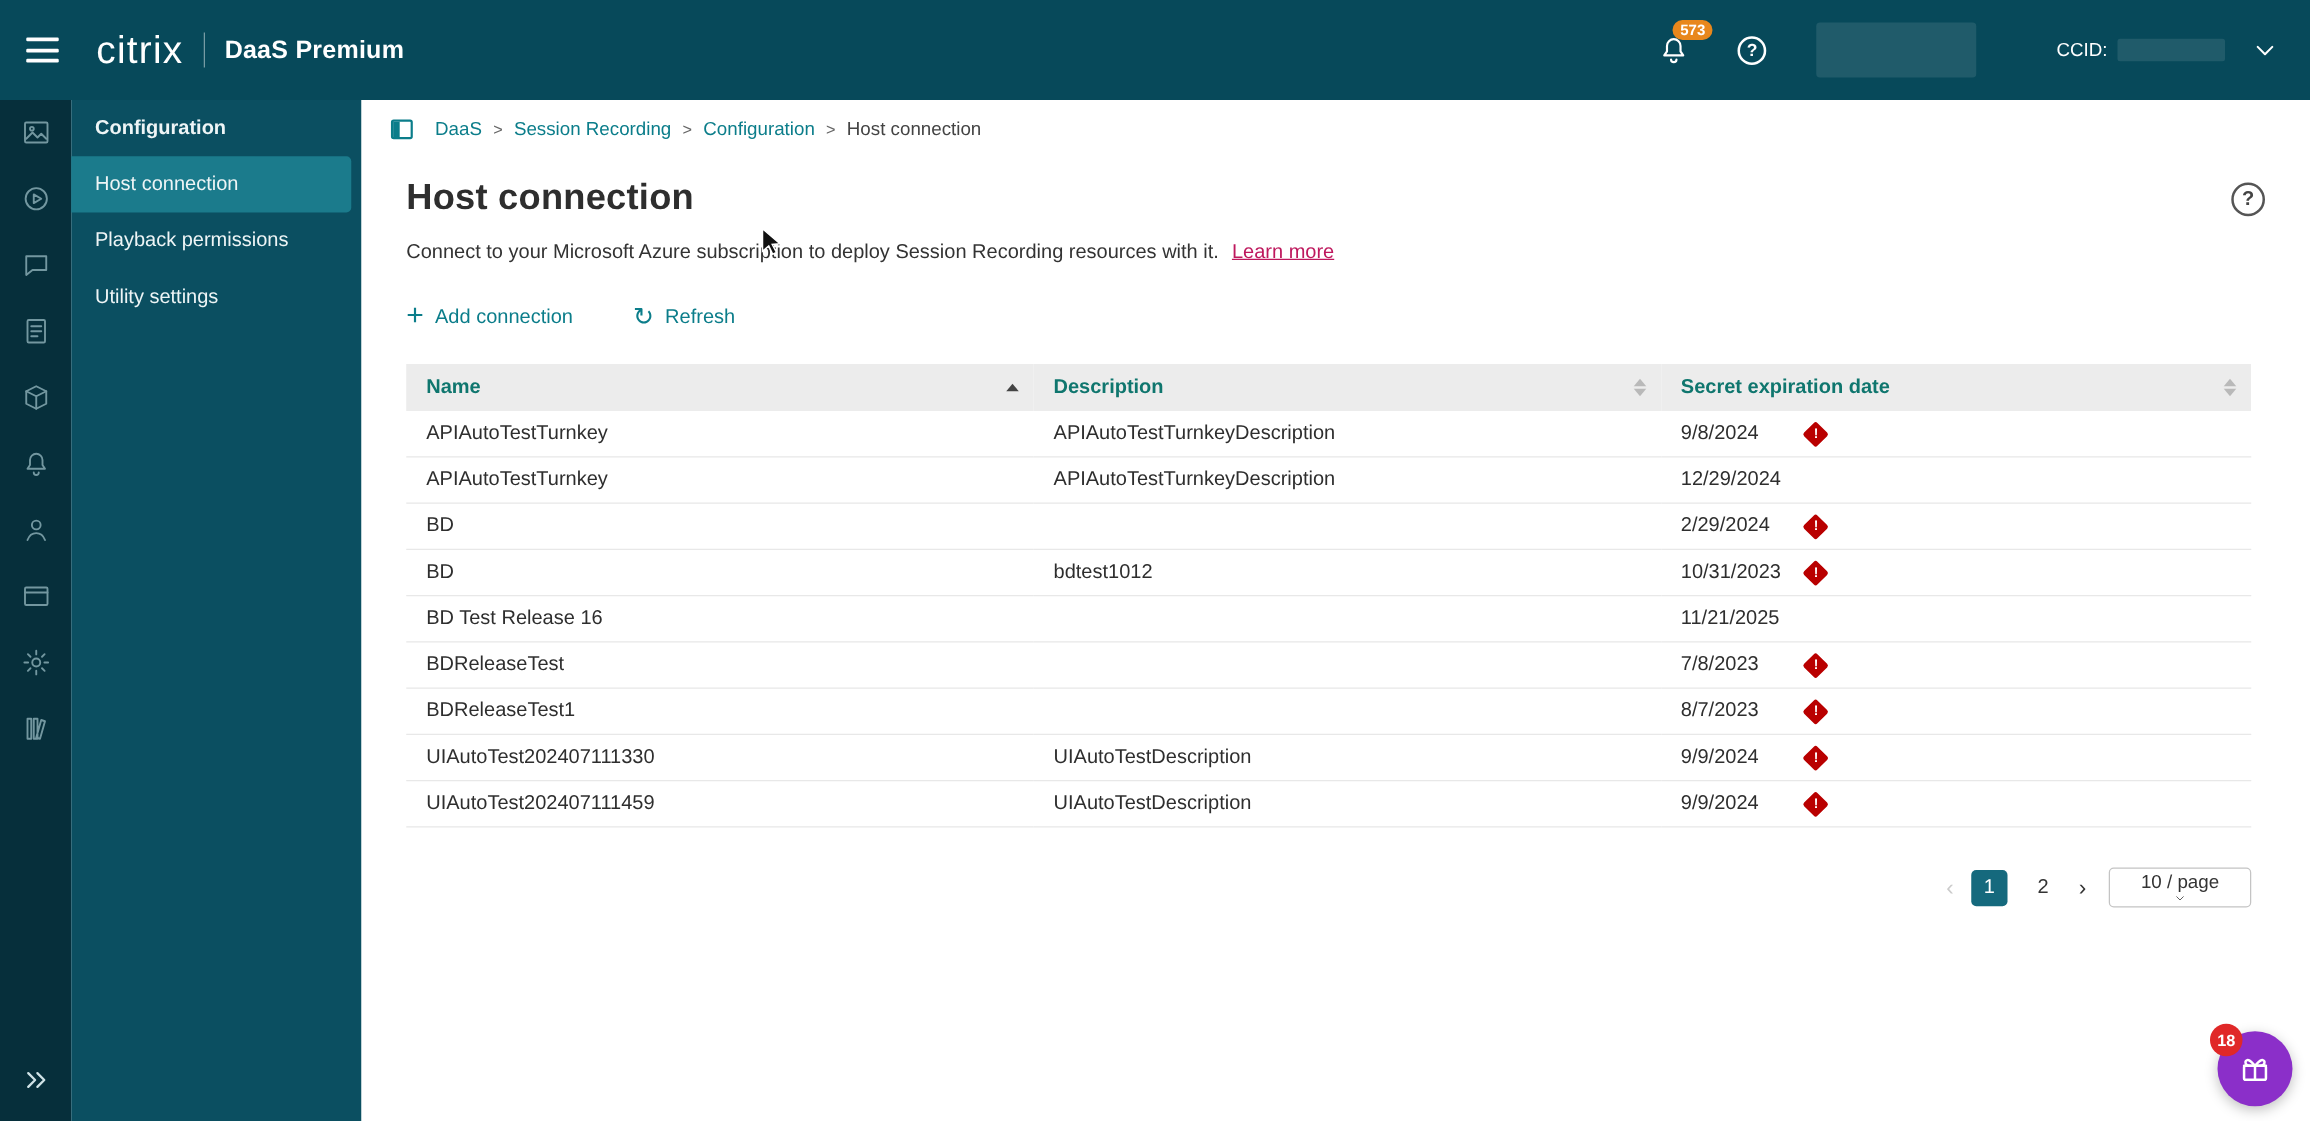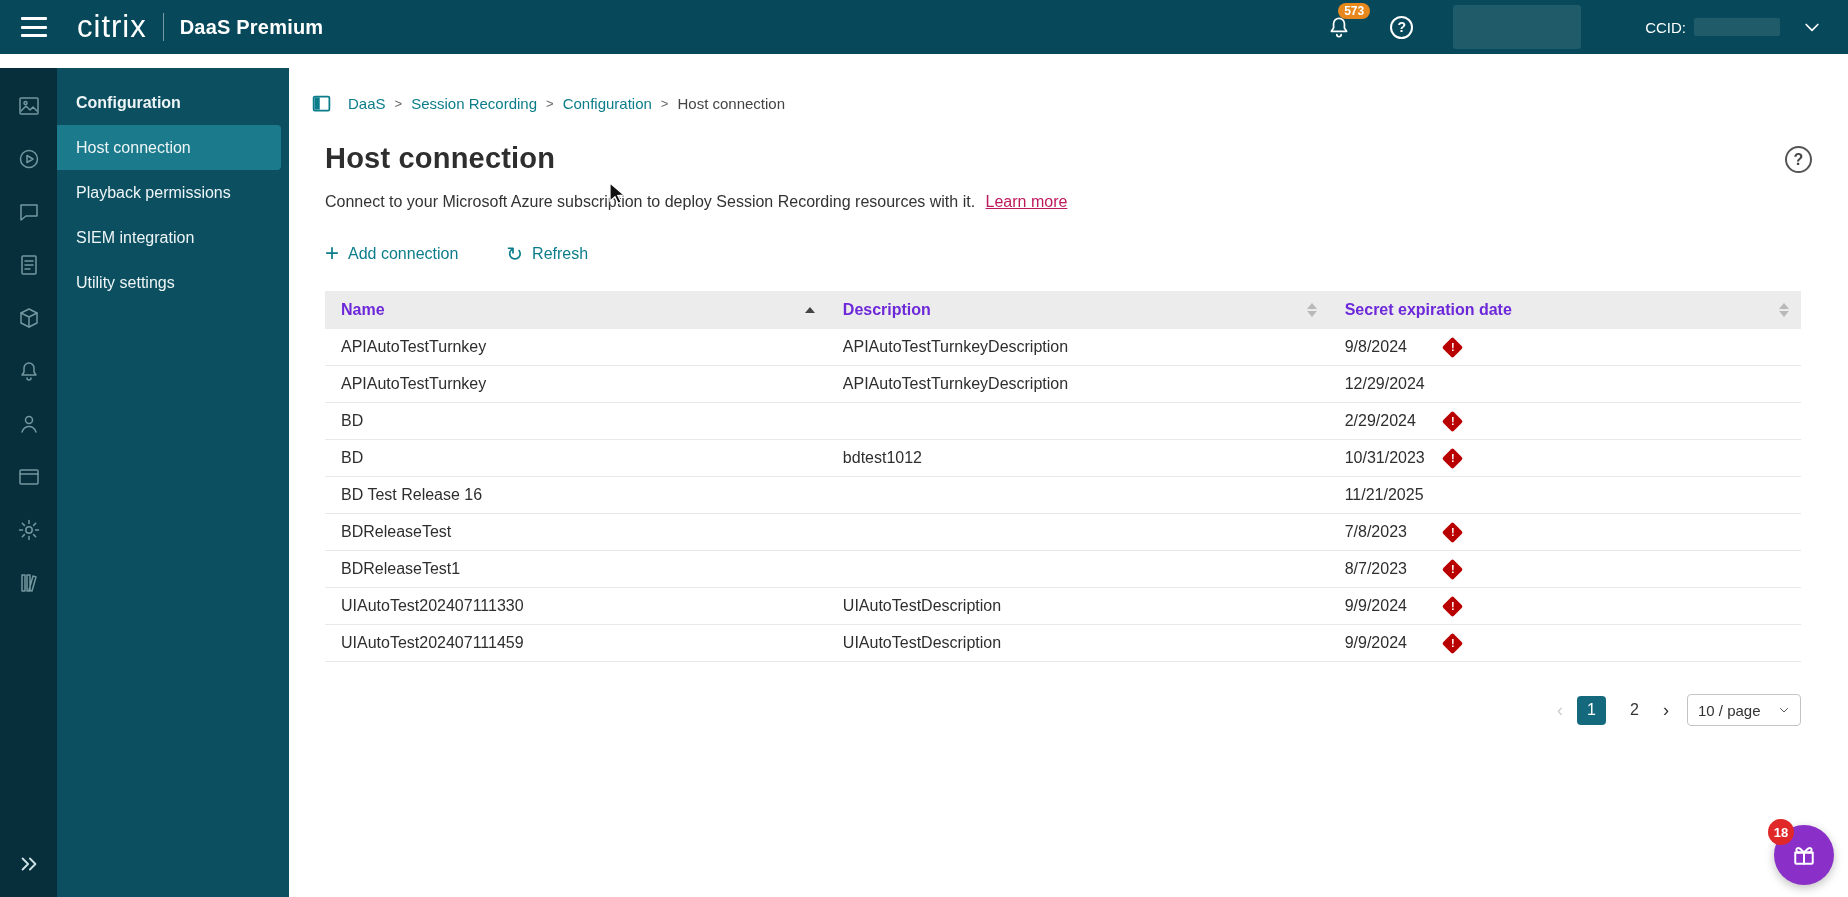--- a/index.html
+++ b/index.html
@@ -3,21 +3,21 @@
 <meta charset="utf-8">
 <style>
   * { box-sizing: border-box; margin: 0; padding: 0; }
   html,body { width:1848px; height:897px; }
   body {
     font-family: "Liberation Sans", sans-serif;
     background:#fff; color:#333; overflow:hidden; position:relative;
   }
   
   .topbar{
-    position:absolute; top:0; left:0; width:1848px; height:54px;
+    position:absolute; top:0; left:0; width:1848px; height:80px;
     background:#07495a; display:flex; align-items:center; color:#fff; z-index:30;
   }
   .hamburger{ width:26px; height:20px; margin-left:21px; display:flex; flex-direction:column; justify-content:space-between; cursor:pointer; background:none; border:none; }
   .hamburger span{ display:block; height:3px; background:#fff; border-radius:1px; }
   .brand{ font-size:31px; letter-spacing:1px; margin-left:30px; font-weight:400; color:#fff; }
   .brand-divider{ width:1px; height:28px; background:rgba(255,255,255,.45); margin:0 16px; }
   .product{ font-size:20px; font-weight:bold; letter-spacing:.2px; }
   .top-spacer{ flex:1; }
   .bell-wrap{ position:relative; width:26px; height:26px; cursor:pointer; }
   .badge-count{
@@ -71,21 +71,21 @@
   .toolbar{ display:flex; align-items:center; gap:48px; margin:32px 36px 0; }
   .tool-link{ display:flex; align-items:center; gap:9px; color:#0b7d8a; font-size:16px; cursor:pointer; background:none; border:none; font-family:inherit; }
   .plus-glyph{ font-size:24px; line-height:1; font-weight:400; margin-top:-2px; }
   .refresh-glyph{ font-size:20px; line-height:1; }
   
   .table-wrap{ margin:26px 47px 0 36px; }
   table{ width:100%; border-collapse:collapse; table-layout:fixed; }
   col.c-name{ width:34%; } col.c-desc{ width:34%; } col.c-date{ width:32%; }
   thead th{
     background:#ececec; height:38px; text-align:left; font-size:16px; font-weight:bold;
-    color:#6d28d9; padding:0 16px; position:relative; cursor:pointer;
+    color:#0f766e; padding:0 16px; position:relative; cursor:pointer;
   }
   .sort-box{ position:absolute; right:12px; top:50%; transform:translateY(-50%); display:flex; flex-direction:column; gap:2px; }
   .tri{ width:0; height:0; border-left:5px solid transparent; border-right:5px solid transparent; }
   .tri.up{ border-bottom:6px solid #444; }
   .tri.up.dim{ border-bottom-color:#b9b9b9; }
   .tri.down.dim{ border-top:6px solid #b9b9b9; }
   tbody td{
     height:36px; border-bottom:1px solid #e8e8e8; font-size:16px; color:#2e2e2e;
     padding:0 16px; white-space:nowrap; overflow:hidden; text-overflow:ellipsis;
   }
@@ -101,21 +101,21 @@
   .pg-arrow{ font-size:18px; cursor:pointer; color:#333; background:none; border:none; font-family:inherit; line-height:1; }
   .pg-arrow.disabled{ color:#cbcbcb; cursor:default; }
   .pg-num{
     min-width:29px; height:29px; display:flex; align-items:center; justify-content:center;
     font-size:16px; color:#333; cursor:pointer; border-radius:4px; background:none; border:none; font-family:inherit;
   }
   .pg-num.active{ background:#15697d; color:#fff; }
   .pg-size{
     width:114px; height:32px; border:1px solid #c4c4c4; border-radius:4px;
     display:flex; align-items:center; justify-content:space-between; padding:2px 10px;
-    font-size:15px; color:#333; cursor:pointer; margin-left:4px; background:#fff;
+    font-size:15px; color:#333; cursor:pointer; margin-left:4px; background:#fff;flex-direction:column;
   }
   .pg-size svg{ width:12px; height:12px; stroke:#555; stroke-width:2; fill:none; stroke-linecap:round; }
   
   .assist-btn{
     position:absolute; right:14px; bottom:12px; width:60px; height:60px; border-radius:50%;
     background:#8b2fc9; display:flex; align-items:center; justify-content:center; cursor:pointer;
     box-shadow:0 3px 10px rgba(0,0,0,.25); z-index:40; border:none;
   }
   .assist-btn svg{ width:30px; height:30px; stroke:#fff; stroke-width:1.6; fill:none; stroke-linecap:round; stroke-linejoin:round; }
   .assist-badge{
@@ -222,21 +222,20 @@
     <svg viewBox="0 0 24 24">
         <path d="M5 6l6 6-6 6M13 6l6 6-6 6"></path>
       </svg>
   </div>
 </nav>
 
 <aside class="sidebar">
   <div class="side-item section">Configuration</div>
   <div class="side-item active">Host connection</div>
   <div class="side-item">Playback permissions</div>
-  <div class="side-item">SIEM integration</div>
   <div class="side-item">Utility settings</div>
 </aside>
 
 <main class="main">
 
   <div class="breadcrumb">
     <span class="crumb-icon">
       <svg viewBox="0 0 24 24" width="21" height="21">
           <rect x="3" y="4" width="18" height="16" rx="1.5" fill="none" stroke="#0b7d8a" stroke-width="2"></rect>
           <path d="M4 5h6v14H4z" fill="#0b7d8a"></path>

